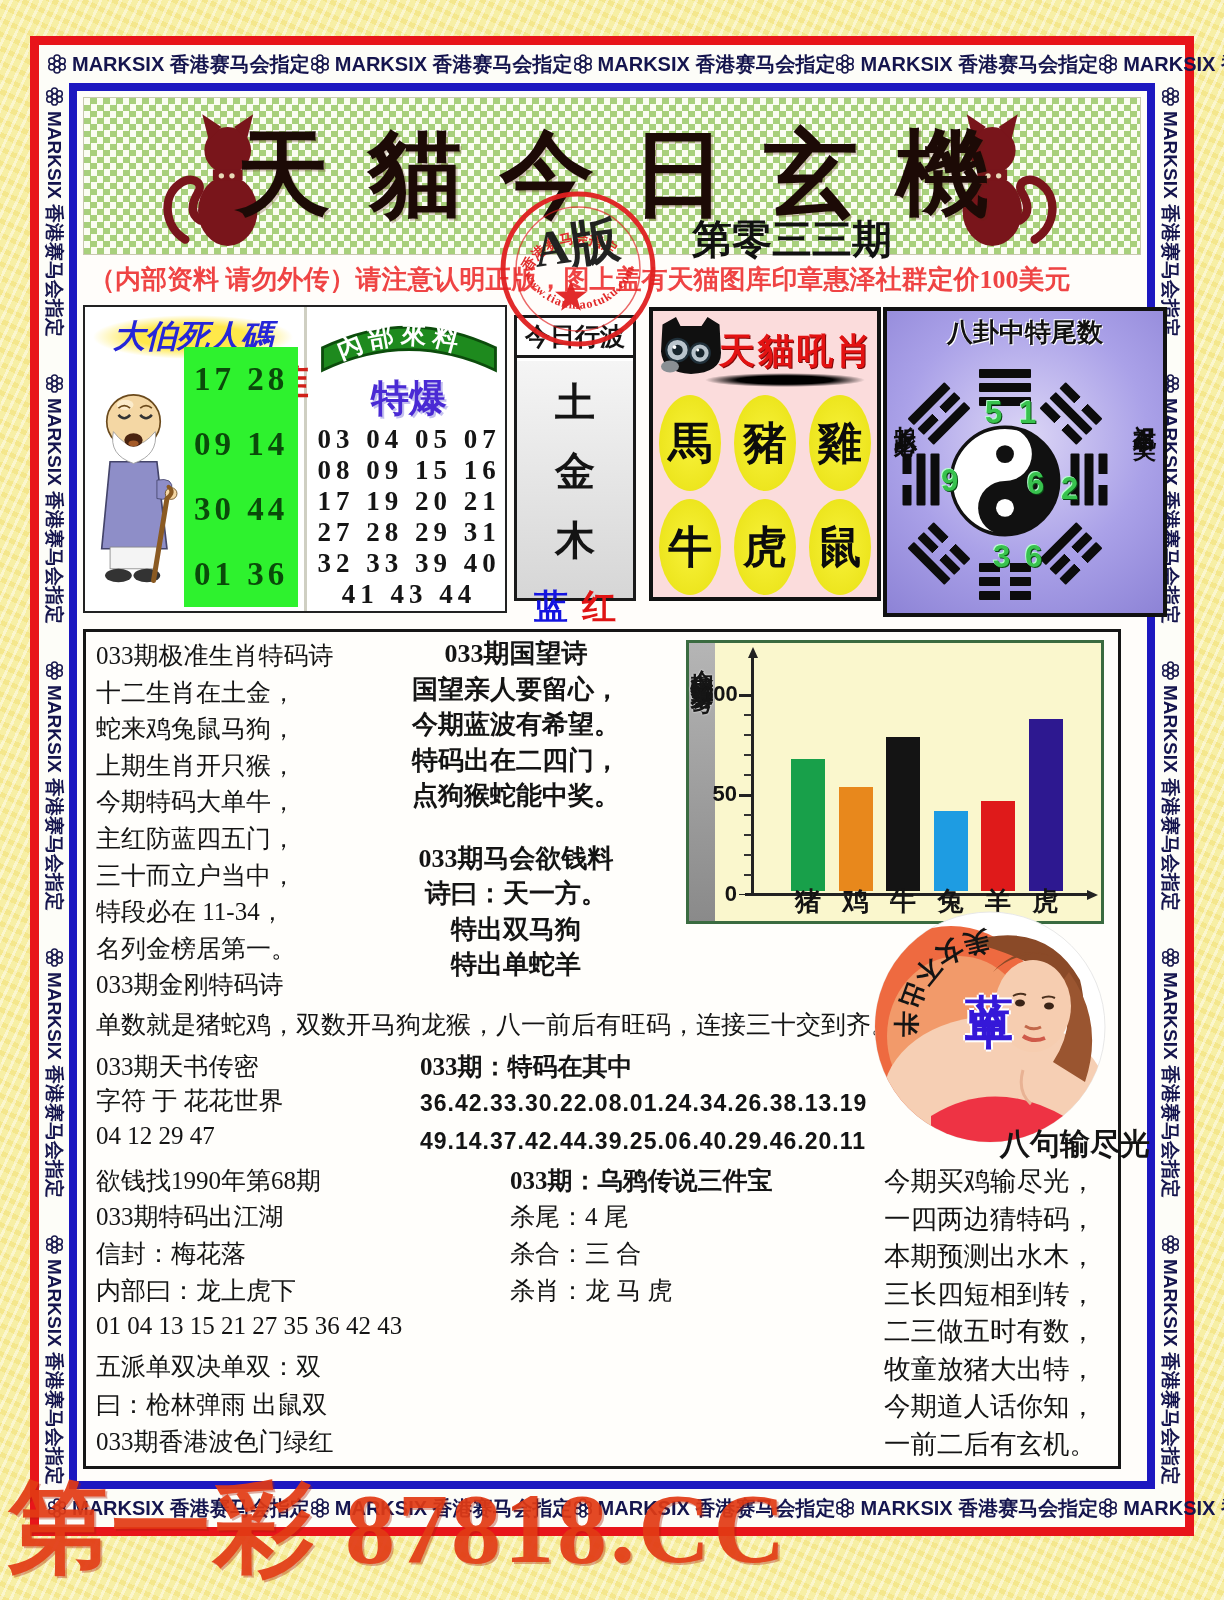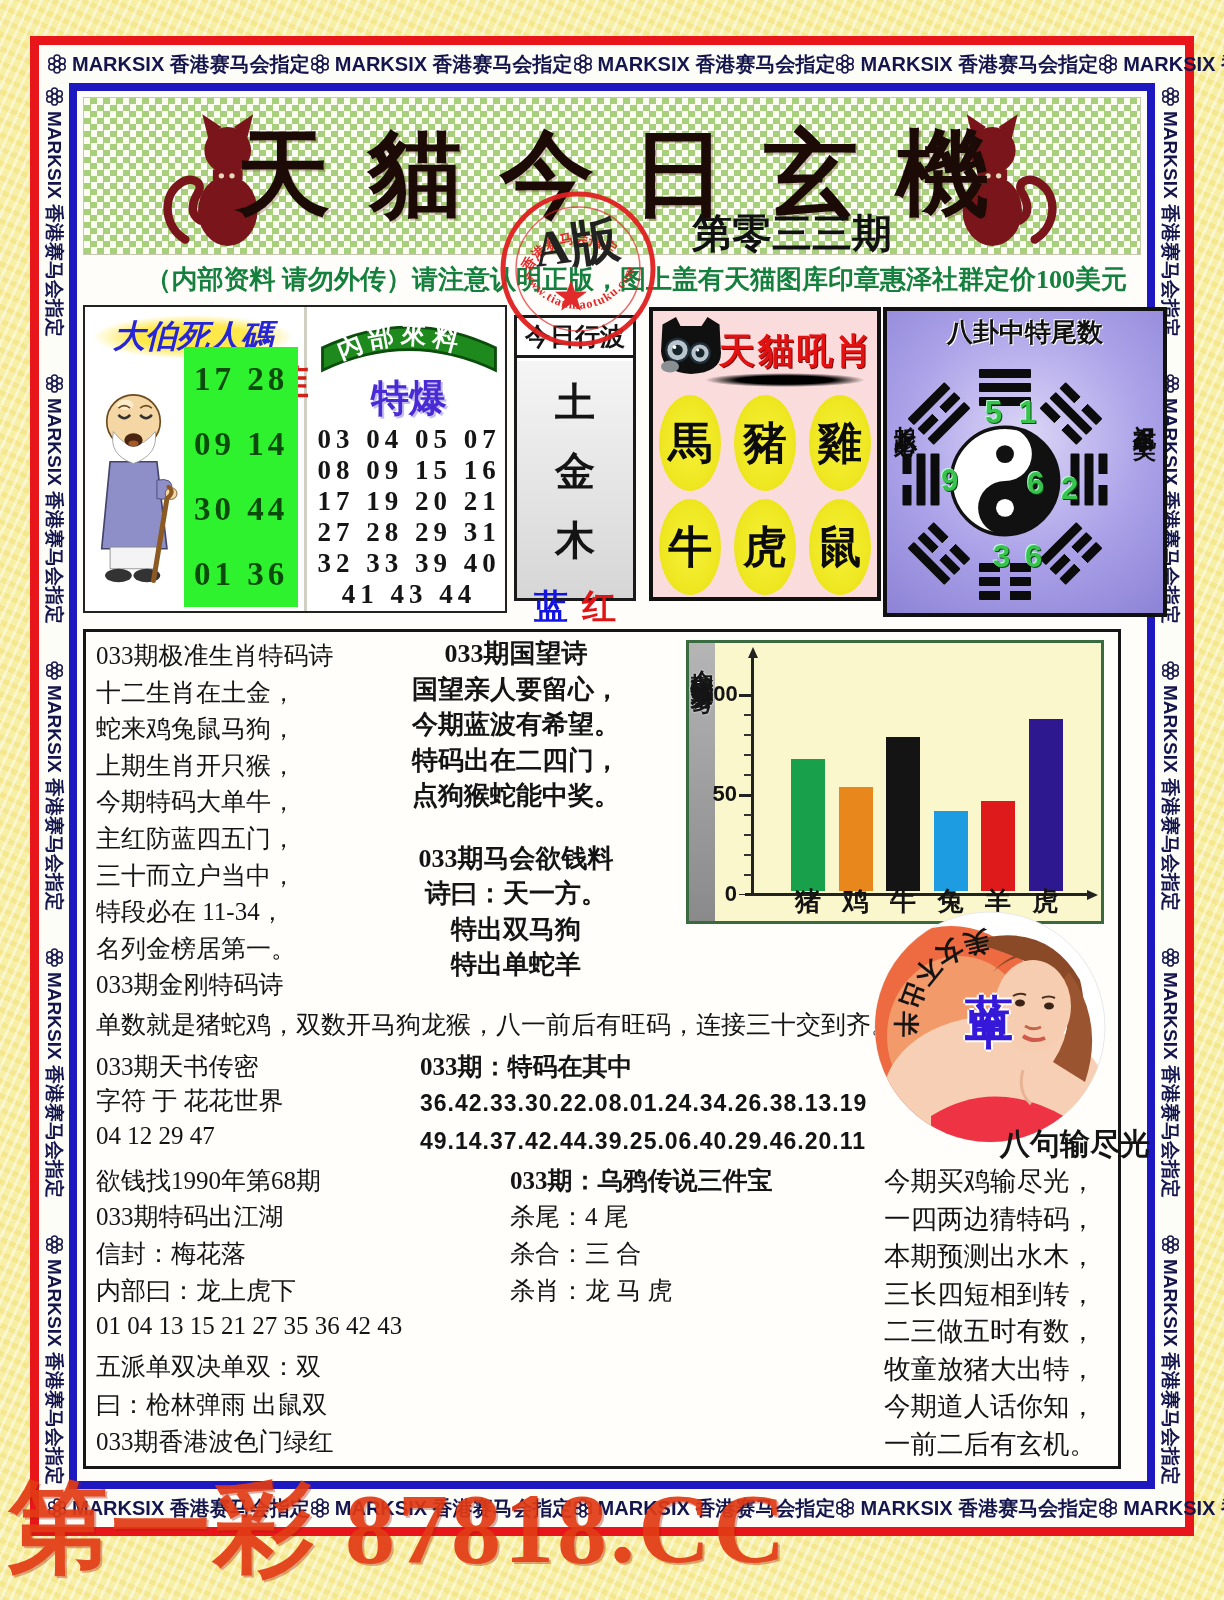--- a/index.html
+++ b/index.html
@@ -22,24 +22,24 @@
 .mkv .fl{width:19px;height:19px}
 .frame-blue{position:absolute;left:30px;top:38px;right:30px;bottom:38px;border:8px solid #1d18c0;background:#fffdfa}
 
 
 .header-band{position:absolute;left:6px;top:6px;width:1058px;height:158px;
 background:#f2f7e8;
 background-image:conic-gradient(#a8d07c 25%,#fbfdf2 25% 50%,#a8d07c 50% 75%,#fbfdf2 75%);
 background-size:13px 13px;border:1px solid #c8c8b0}
 .title{position:absolute;left:150px;right:110px;top:6px;height:140px;display:flex;align-items:center;justify-content:center;
 font-size:94px;font-weight:800;letter-spacing:38px;color:#1c0a06;text-shadow:2px 2px 0 rgba(90,40,20,.25);white-space:nowrap}
-.issue{position:absolute;left:608px;top:108px;font-size:40px;font-weight:800;color:#111}
+.issue{position:absolute;left:608px;top:114px;font-size:40px;font-weight:800;color:#111}
 .cat{position:absolute;width:118px;height:138px}
 .stamp{position:absolute;left:420px;top:94px;width:162px;height:168px;z-index:6;opacity:.95}
-.subheader{position:absolute;left:6px;top:168px;width:1058px;height:40px;display:flex;align-items:center;justify-content:flex-end;padding:0 14px 0 6px;font-size:26px;font-weight:600;color:#15803d;white-space:nowrap}
+.subheader{position:absolute;left:6px;top:168px;width:1058px;height:40px;display:flex;align-items:center;justify-content:flex-start;padding:0 14px 0 6px;font-size:26px;font-weight:600;color:#ef4444;white-space:nowrap}
 
 
 .boxA{position:absolute;left:6px;top:214px;width:424px;height:308px;border:2px solid #222;background:#fff}
 .boxA .divider{position:absolute;left:219px;top:0;bottom:0;width:3px;background:#cfcfc2}
 .db-title{position:absolute;left:8px;top:8px;width:200px;font-size:32px;font-weight:800;font-style:italic;color:#2626d8;text-align:center;
 background:radial-gradient(closest-side,#ffe84a 55%,rgba(255,232,74,0) 100%)}
 .db-accurate{position:absolute;left:182px;top:46px;font-size:42px;font-weight:800;color:#d02018}
 .db-man{position:absolute;left:5px;top:56px;width:92px;height:246px}
 .db-green{position:absolute;left:99px;top:40px;width:114px;height:260px;background:#2ef22e;display:flex;flex-direction:column;justify-content:space-around;align-items:center}
 .db-green div{font-size:33px;font-weight:800;color:#0a4a0a;letter-spacing:4px}

